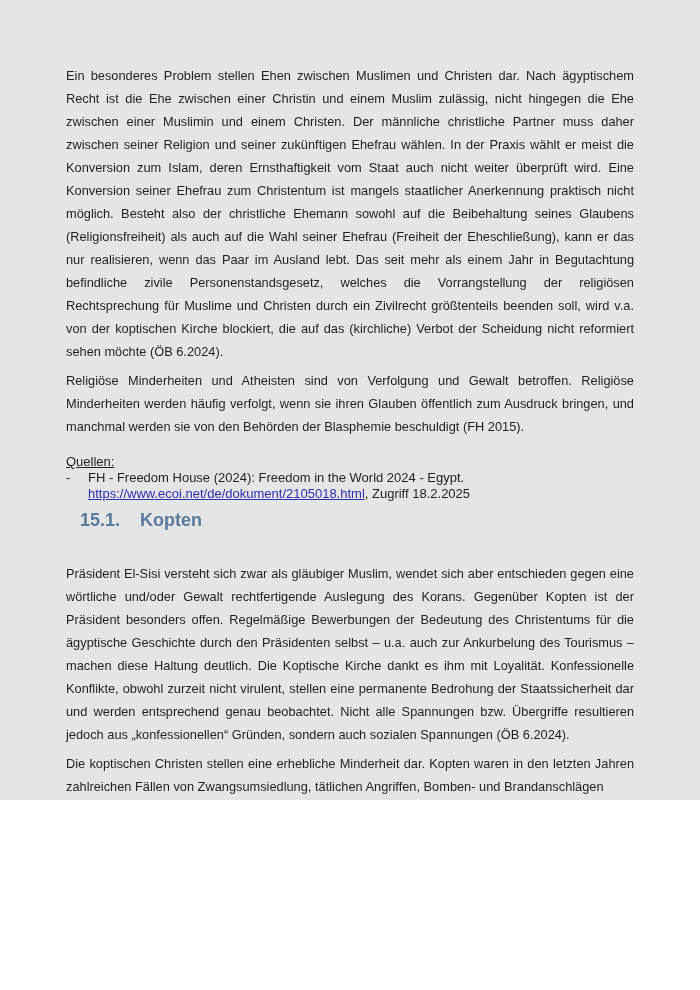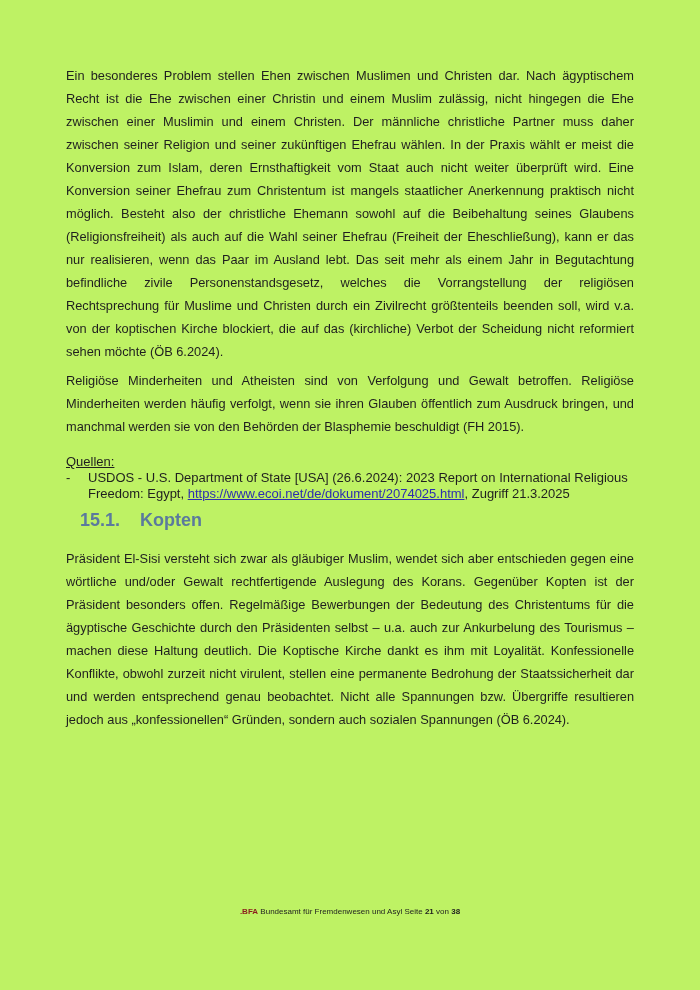--- a/index.html
+++ b/index.html
@@ -1,21 +1,21 @@
 <!DOCTYPE html>
 <html lang="de"><head>
 <meta charset="utf-8">
 <style>
   * { margin: 0; padding: 0; box-sizing: border-box; }
   html, body { background: #ffffff; }
   .page {
     position: relative;
     width: 700px;
-    height: 990px;
-    background: #bef264;
+    height: 800px;
+    background: #e5e5e5;
     font-family: "Liberation Sans", "DejaVu Sans", sans-serif;
     color: #1f1f1f;
     overflow: hidden;
   }
   .content {
     position: absolute;
     left: 66px;
     top: 0;
     width: 568px;
     padding-top: 64px;
@@ -48,21 +48,21 @@
     padding-left: 14px;
     font-size: 18px;
     line-height: 16px;
     font-weight: bold;
     color: #5b7a9d;
   }
   .section-heading .sec-num {
     display: inline-block;
     width: 60px;
   }
-  .after-heading { margin-top: 19px; }
+  .after-heading { margin-top: 34px; }
   .footer {
     position: absolute;
     top: 906px;
     left: 0;
     width: 100%;
     text-align: center;
     font-size: 8px;
     line-height: 12px;
     color: #1f1f1f;
   }
@@ -78,32 +78,33 @@
 <div class="page">
   <div class="content">
 
     <p class="body-par">Ein besonderes Problem stellen Ehen zwischen Muslimen und Christen dar. Nach ägyptischem Recht ist die Ehe zwischen einer Christin und einem Muslim zulässig, nicht hingegen die Ehe zwischen einer Muslimin und einem Christen. Der männliche christliche Partner muss daher zwischen seiner Religion und seiner zukünftigen Ehefrau wählen. In der Praxis wählt er meist die Konversion zum Islam, deren Ernsthaftigkeit vom Staat auch nicht weiter überprüft wird. Eine Konversion seiner Ehefrau zum Christentum ist mangels staatlicher Anerkennung praktisch nicht möglich. Besteht also der christliche Ehemann sowohl auf die Beibehaltung seines Glaubens (Religionsfreiheit) als auch auf die Wahl seiner Ehefrau (Freiheit der Eheschließung), kann er das nur realisieren, wenn das Paar im Ausland lebt. Das seit mehr als einem Jahr in Begutachtung befindliche zivile Personenstandsgesetz, welches die Vorrangstellung der religiösen Rechtsprechung für Muslime und Christen durch ein Zivilrecht größtenteils beenden soll, wird v.a. von der koptischen Kirche blockiert, die auf das (kirchliche) Verbot der Scheidung nicht reformiert sehen möchte (ÖB 6.2024).</p>
 
     <p class="body-par">Religiöse Minderheiten und Atheisten sind von Verfolgung und Gewalt betroffen. Religiöse Minderheiten werden häufig verfolgt, wenn sie ihren Glauben öffentlich zum Ausdruck bringen, und manchmal werden sie von den Behörden der Blasphemie beschuldigt (FH 2015).</p>
 
     <div class="sources">
       <div class="sources-title">Quellen:</div>
       <ul class="sources-list">
+  <li><span class="dash">-</span><span><span>FH - Freedom House (2024): Freedom in the World 2024 - Egypt. </span><a href="#">https://www.ecoi.net/de/dokument/2105018.html</a><span>, Zugriff 18.2.2025</span></span></li>
 
 
-  <li><span class="dash">-</span><span><span>USDOS - U.S. Department of State [USA] (26.6.2024): 2023 Report on International Religious Freedom: Egypt, </span><a href="#">https://www.ecoi.net/de/dokument/2074025.html</a><span>, Zugriff 21.3.2025</span></span></li>
 </ul>
     </div>
 
     <div class="section-heading">
       <span class="sec-num">15.1.</span><span>Kopten</span>
     </div>
 
     <p class="body-par after-heading">Präsident El-Sisi versteht sich zwar als gläubiger Muslim, wendet sich aber entschieden gegen eine wörtliche und/oder Gewalt rechtfertigende Auslegung des Korans. Gegenüber Kopten ist der Präsident besonders offen. Regelmäßige Bewerbungen der Bedeutung des Christentums für die ägyptische Geschichte durch den Präsidenten selbst – u.a. auch zur Ankurbelung des Tourismus – machen diese Haltung deutlich. Die Koptische Kirche dankt es ihm mit Loyalität. Konfessionelle Konflikte, obwohl zurzeit nicht virulent, stellen eine permanente Bedrohung der Staatssicherheit dar und werden entsprechend genau beobachtet. Nicht alle Spannungen bzw. Übergriffe resultieren jedoch aus „konfessionellen“ Gründen, sondern auch sozialen Spannungen (ÖB 6.2024).</p>
 
+    <p class="body-par">Die koptischen Christen stellen eine erhebliche Minderheit dar. Kopten waren in den letzten Jahren zahlreichen Fällen von Zwangsumsiedlung, tätlichen Angriffen, Bomben- und Brandanschlägen</p>
 
   </div>
 
   <div class="footer">
     <span class="bfa">.BFA</span>
     <span>Bundesamt für Fremdenwesen und Asyl</span>
     <span>Seite</span>
     <b>21</b>
     <span>von</span>
     <b>38</b>

